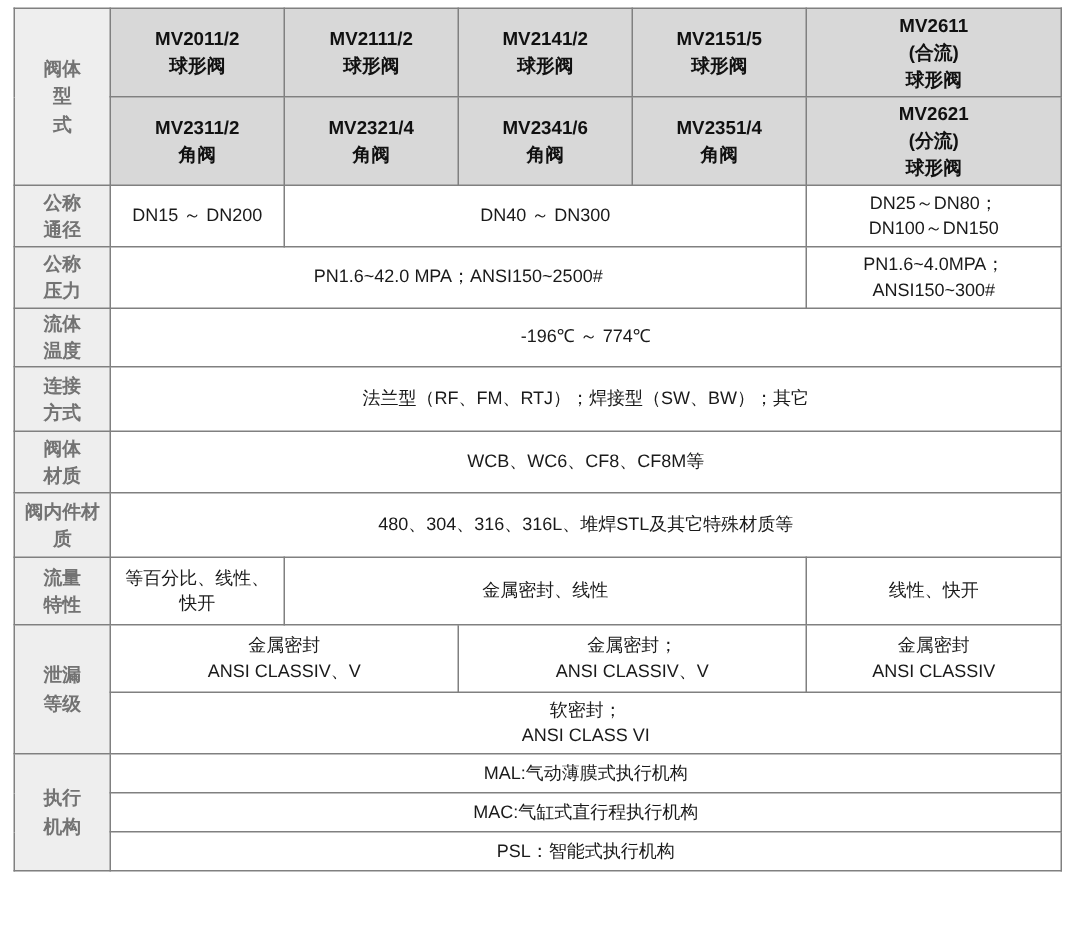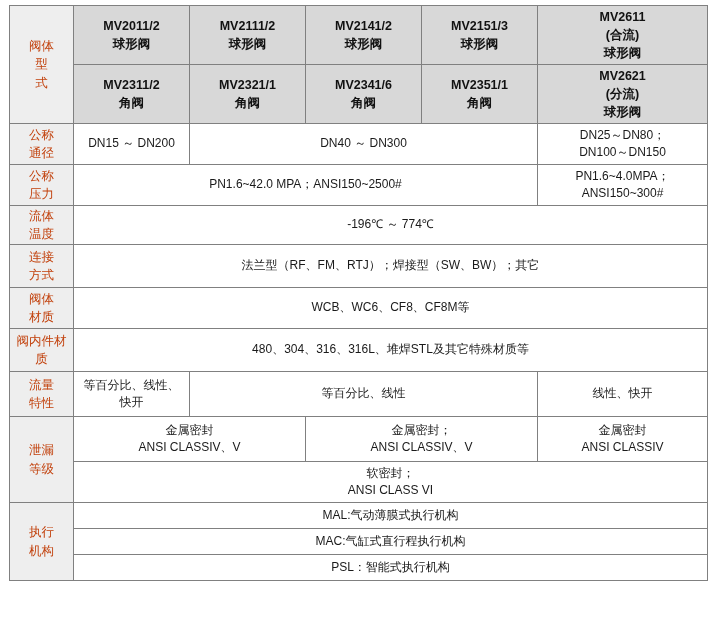--- a/index.html
+++ b/index.html
@@ -33,23 +33,23 @@
     line-height: 1.45;
   }
   .hdr {
     background: #d8d8d8;
     font-weight: bold;
     font-size: 12.5px;
     color: #111111;
   }
   .rowlabel {
     background: #eeeeee;
-    font-weight: normal;
+    font-weight: bold;
     font-size: 12.5px;
-    color: #c2410c;
+    color: #737373;
     width: 64px;
   }
   .cell {
     background: #ffffff;
     font-size: 12px;
     padding: 5px 6px;
   }
   .cell .ln { display: block; }
   .left {
     text-align: left;
@@ -97,45 +97,45 @@
         </td>
         <td class="hdr h-r1">
           <span class="ln">MV2111/2</span>
           <span class="ln">球形阀</span>
         </td>
         <td class="hdr h-r1">
           <span class="ln">MV2141/2</span>
           <span class="ln">球形阀</span>
         </td>
         <td class="hdr h-r1">
-          <span class="ln">MV2151/3</span>
+          <span class="ln">MV2151/5</span>
           <span class="ln">球形阀</span>
         </td>
         <td class="hdr h-r1">
           <span class="ln">MV2611</span>
           <span class="ln">(合流)</span>
           <span class="ln">球形阀</span>
         </td>
       </tr>
 
       <tr>
         <td class="hdr h-r2">
           <span class="ln">MV2311/2</span>
           <span class="ln">角阀</span>
         </td>
         <td class="hdr h-r2">
-          <span class="ln">MV2321/1</span>
+          <span class="ln">MV2321/4</span>
           <span class="ln">角阀</span>
         </td>
         <td class="hdr h-r2">
           <span class="ln">MV2341/6</span>
           <span class="ln">角阀</span>
         </td>
         <td class="hdr h-r2">
-          <span class="ln">MV2351/1</span>
+          <span class="ln">MV2351/4</span>
           <span class="ln">角阀</span>
         </td>
         <td class="hdr h-r2">
           <span class="ln">MV2621</span>
           <span class="ln">(分流)</span>
           <span class="ln">球形阀</span>
         </td>
       </tr>
 
       <tr>
@@ -212,21 +212,21 @@
       <tr>
         <td class="rowlabel h-flow">
           <span class="ln">流量</span>
           <span class="ln">特性</span>
         </td>
         <td class="cell h-flow">
           <span class="ln">等百分比、线性、</span>
           <span class="ln">快开</span>
         </td>
         <td class="cell h-flow" colspan="3">
-          <span class="ln nowrap">等百分比、线性</span>
+          <span class="ln nowrap">金属密封、线性</span>
         </td>
         <td class="cell h-flow">
           <span class="ln nowrap">线性、快开</span>
         </td>
       </tr>
 
       <tr>
         <td class="rowlabel" rowspan="2">
           <span class="ln">泄漏</span>
           <span class="ln">等级</span>

